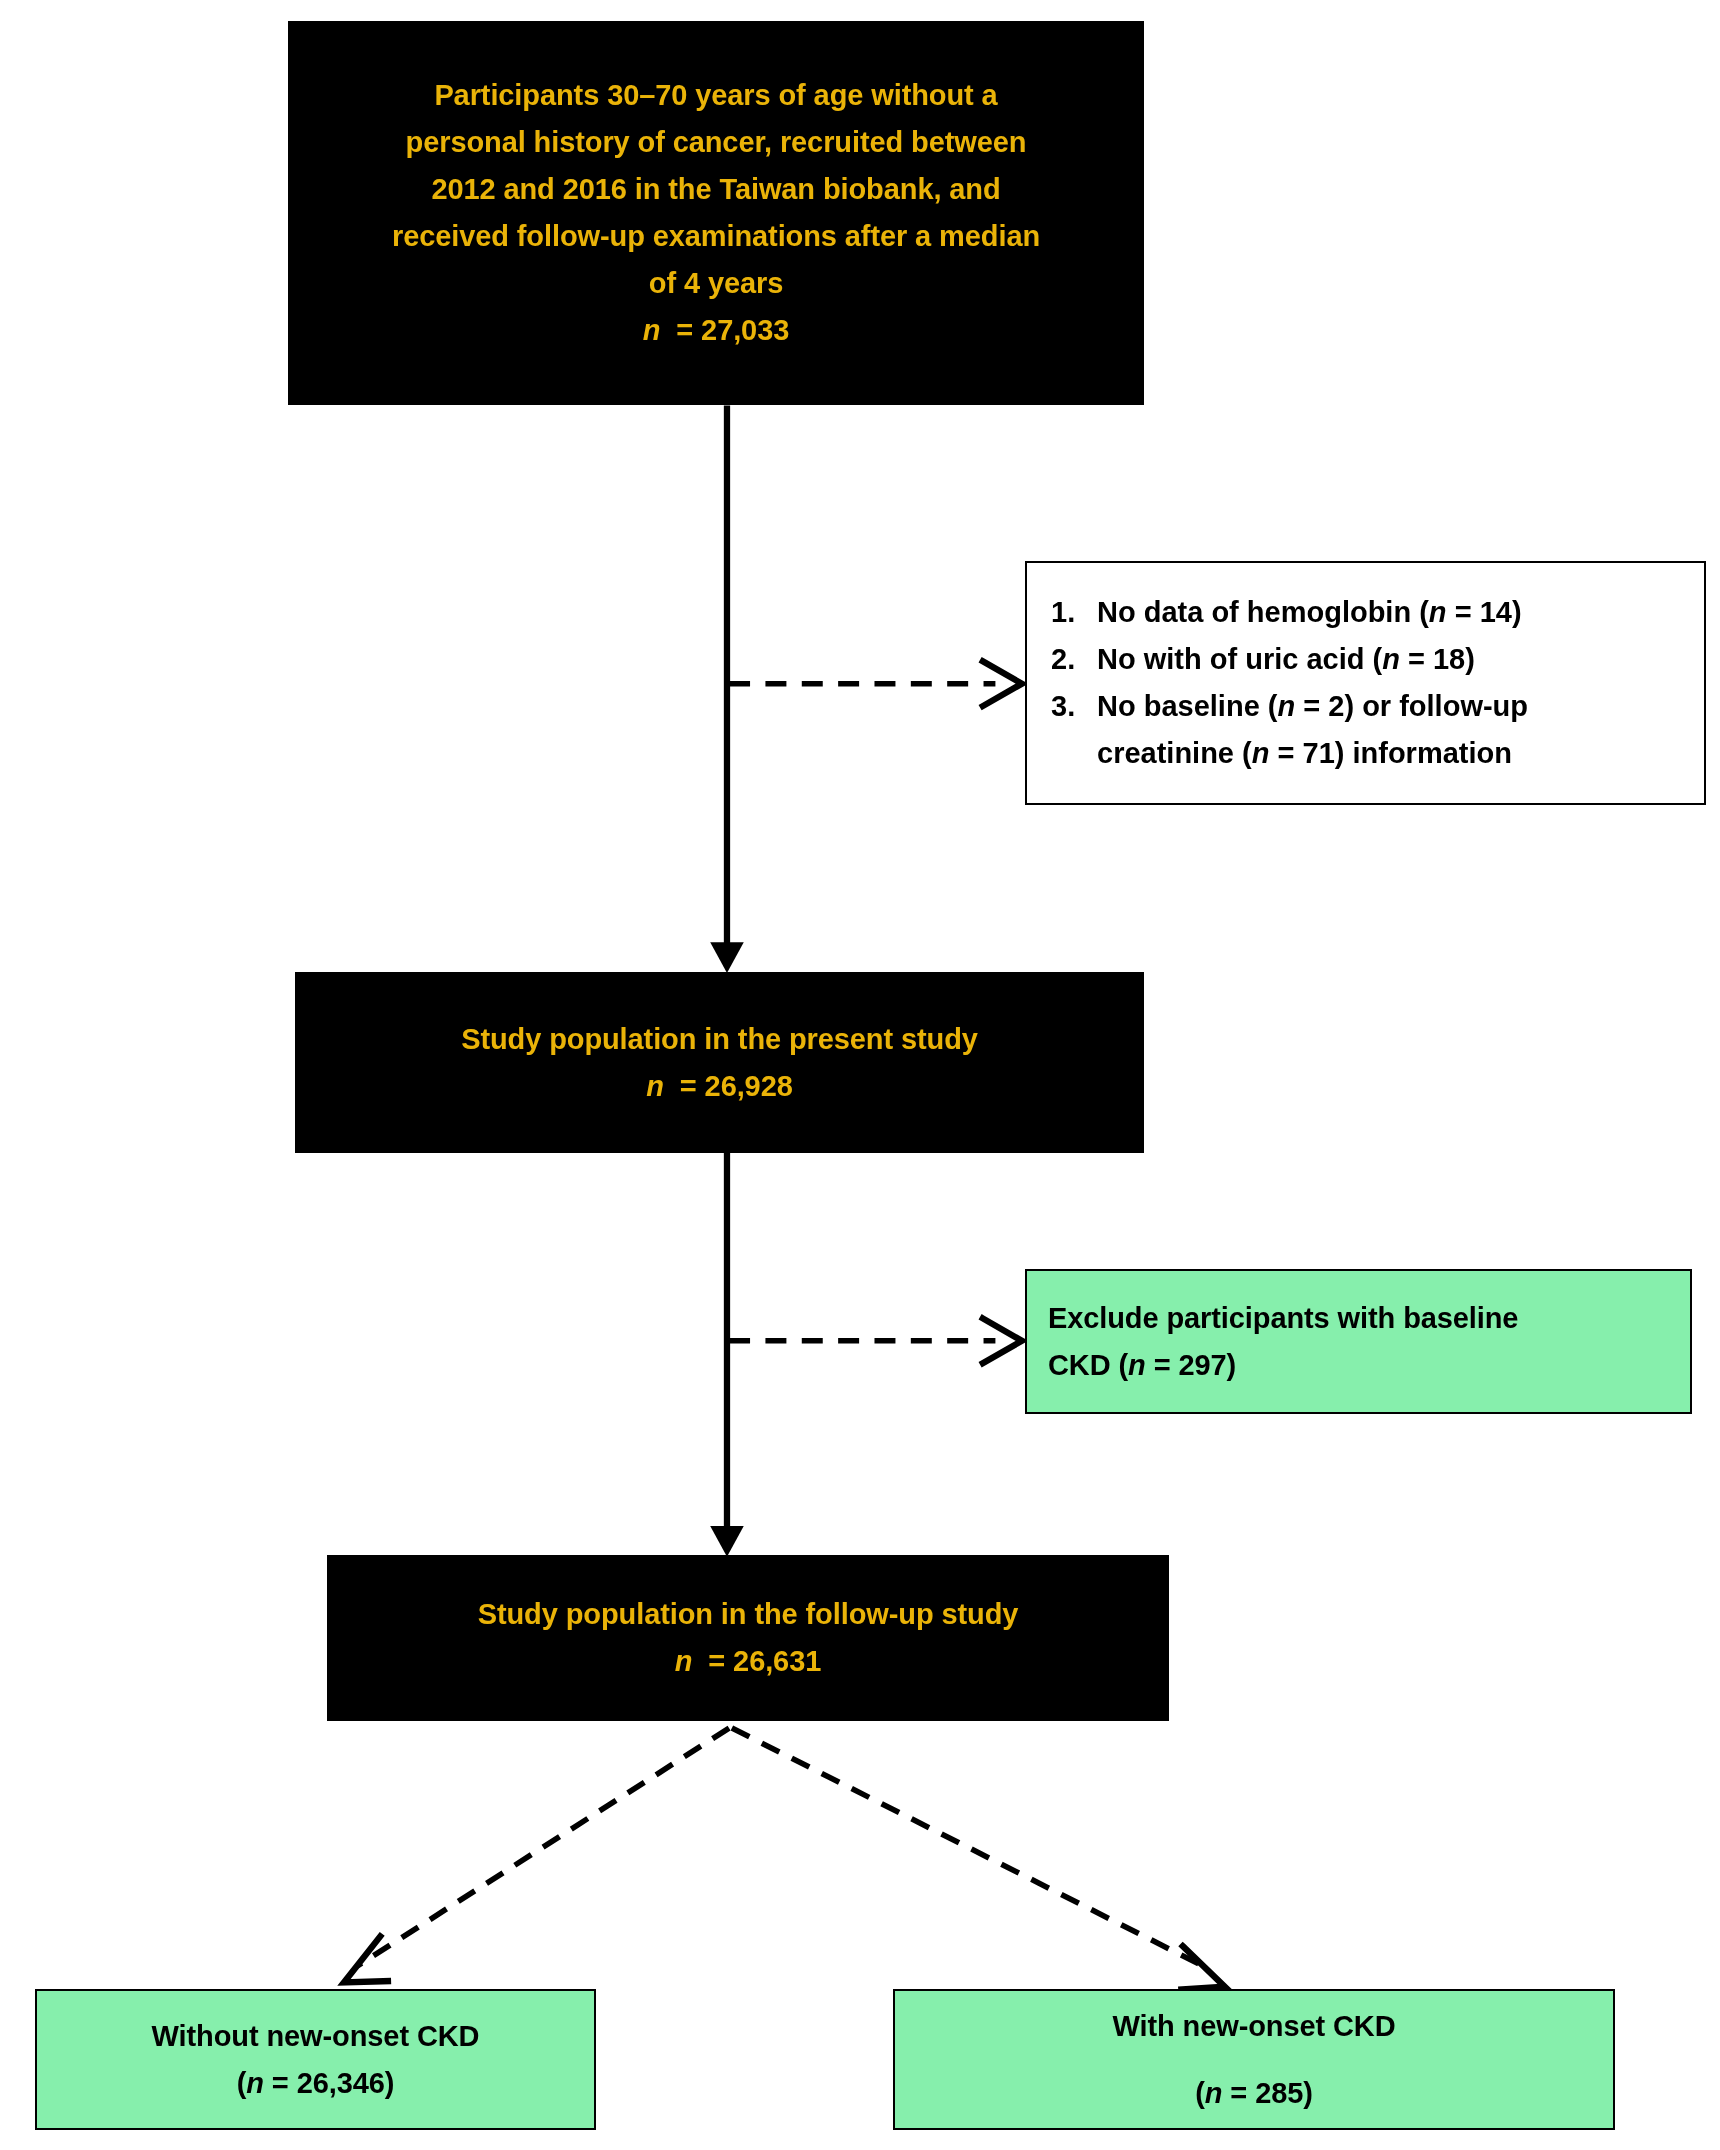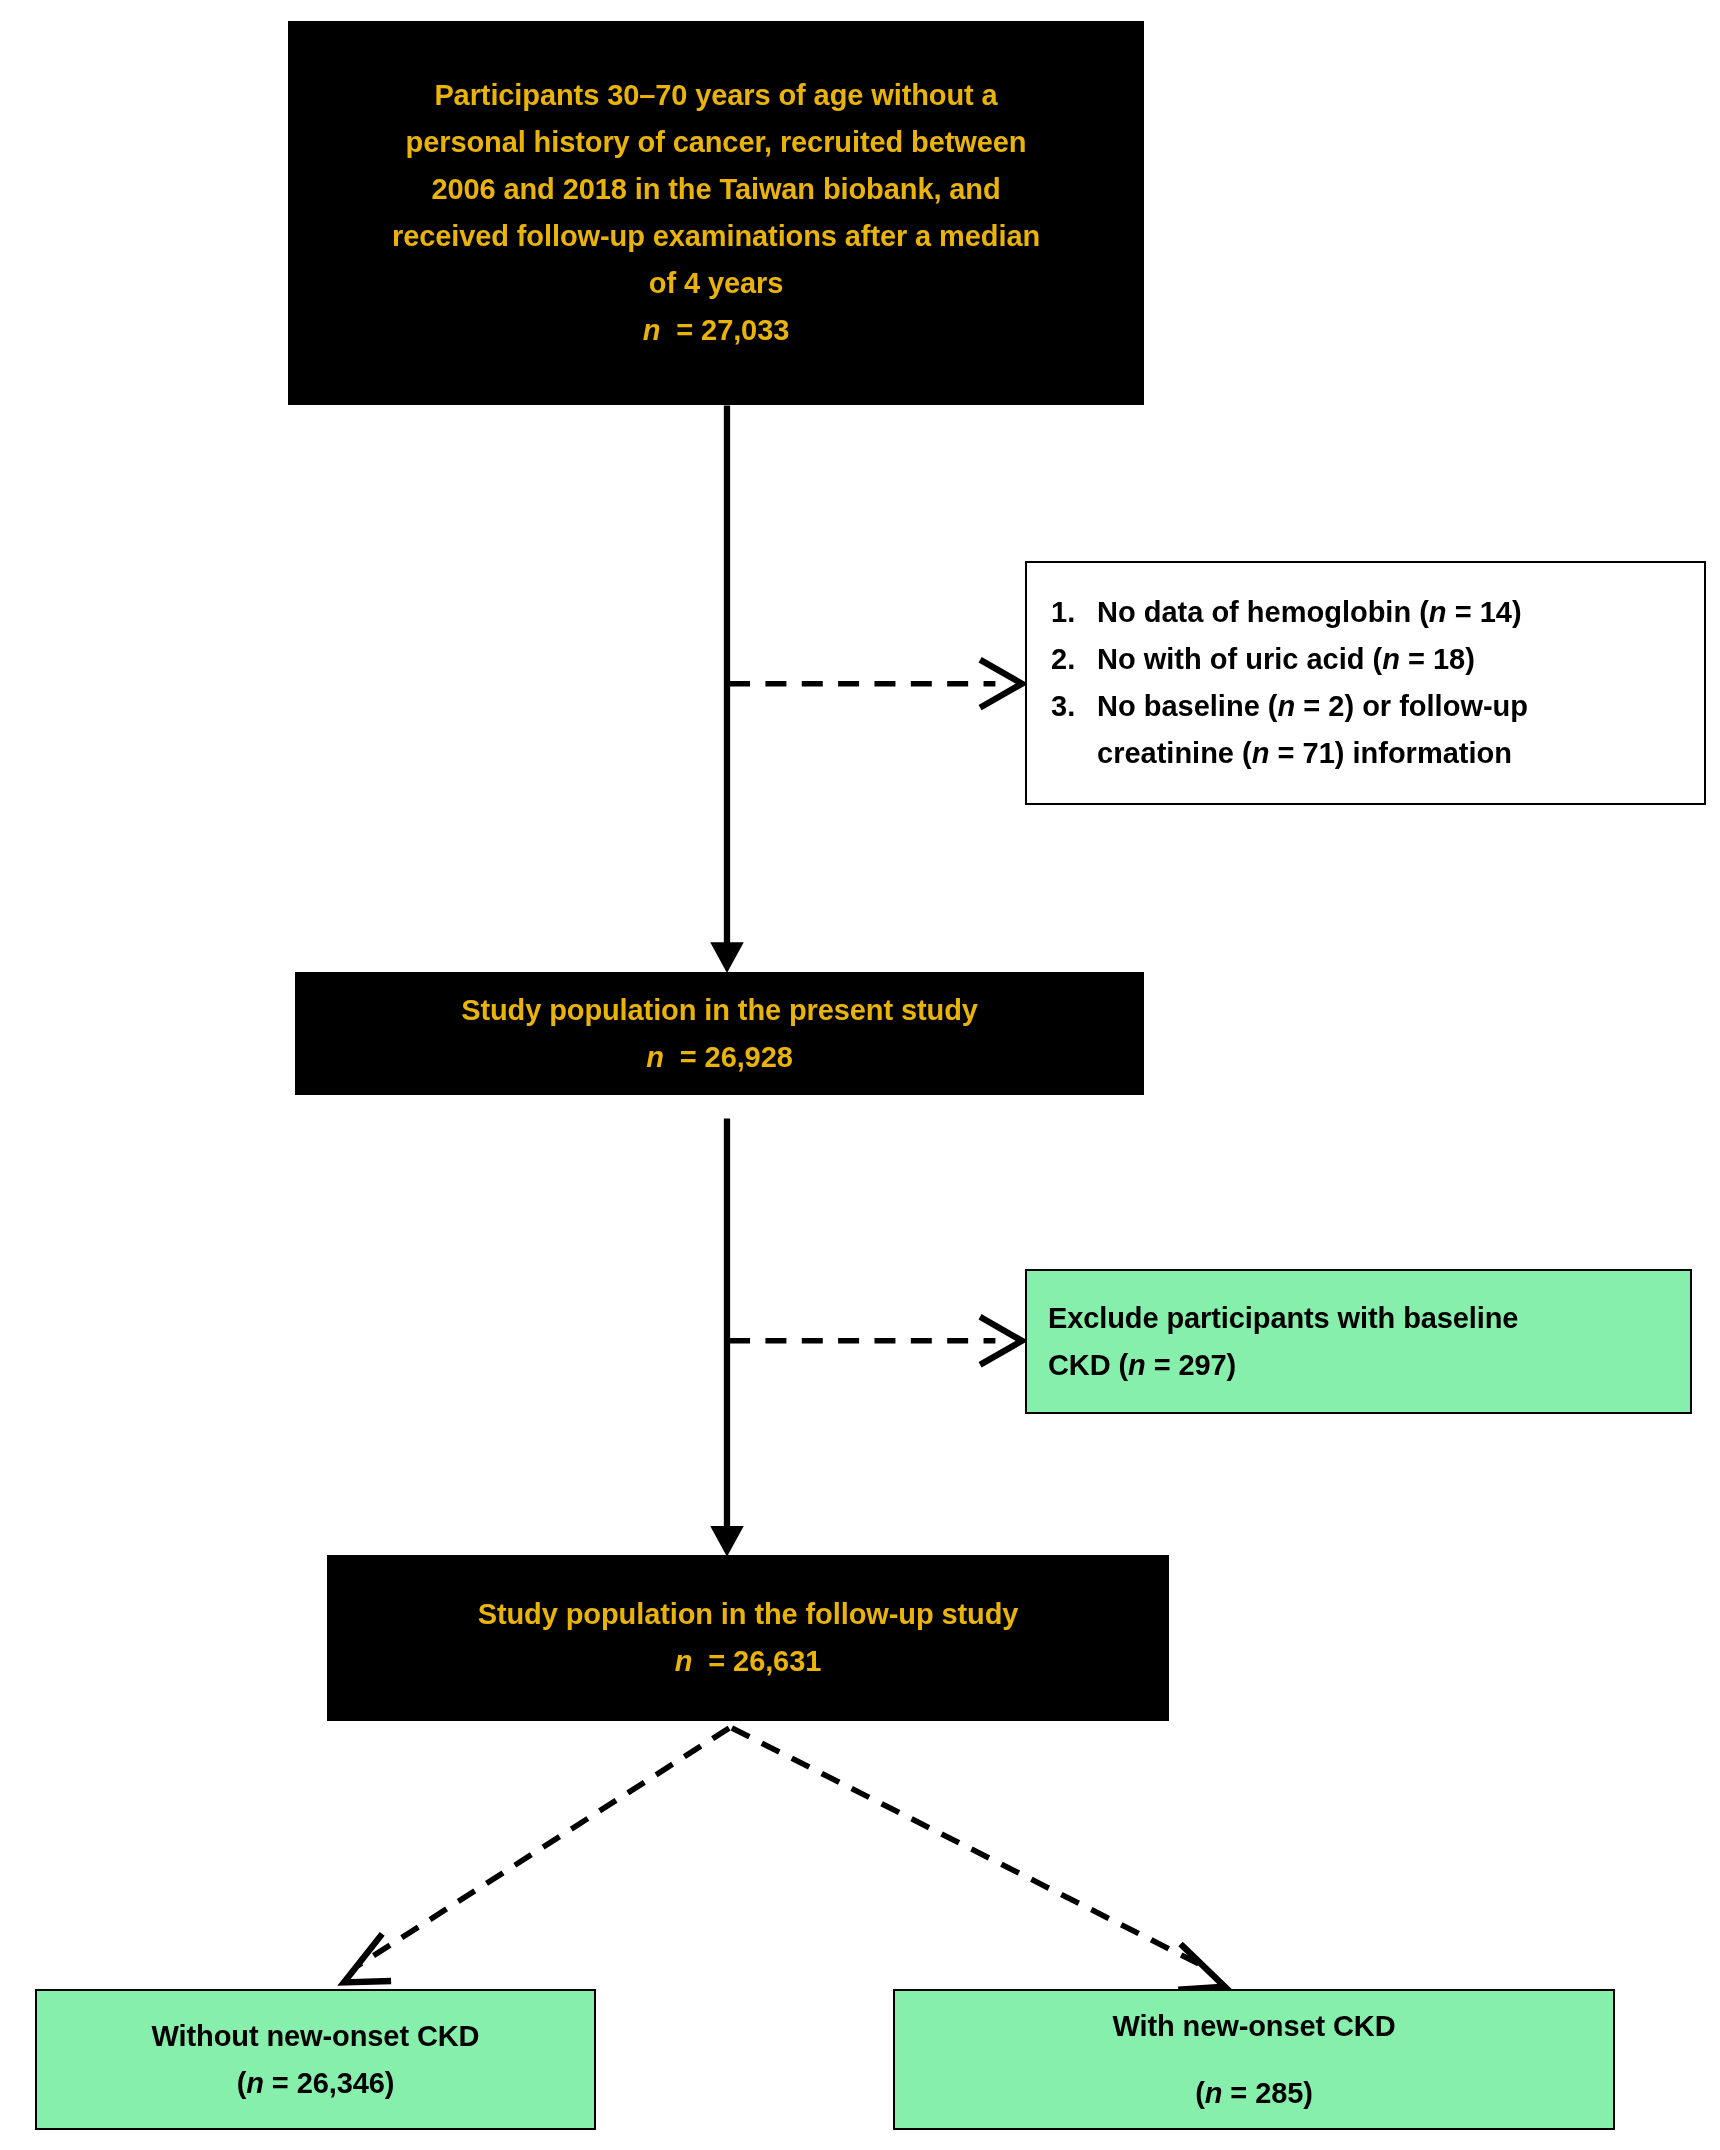--- a/index.html
+++ b/index.html
@@ -124,21 +124,21 @@
 
     <g>
       <line x1="1047" y1="2472" x2="1732" y2="2818" stroke="#000000" stroke-width="8" stroke-dasharray="28 20"></line>
       <polyline points="1692,2784 1752,2842 1690,2846" fill="none" stroke="#000000" stroke-width="9" stroke-linecap="square" stroke-linejoin="miter"></polyline>
     </g>
   </svg>
 
   <div class="node black" style="left:288px; top:21px; width:856px; height:384px;">
     <div class="node-line">Participants 30–70 years of age without a</div>
     <div class="node-line">personal history of cancer, recruited between</div>
-    <div class="node-line">2006 and 2018 in the Taiwan biobank, and</div>
+    <div class="node-line">2012 and 2016 in the Taiwan biobank, and</div>
     <div class="node-line">received follow-up examinations after a median</div>
     <div class="node-line">of 4 years</div>
     <div class="node-line">
       <em class="nvar">n</em>
       <span>&nbsp;=&nbsp;</span><span>27,033</span>
     </div>
   </div>
 
   <div class="excl-list" style="left:1025px; top:561px; width:681px; height:244px;">
 
@@ -158,21 +158,21 @@
 
     <div class="excl-item">
       <span class="excl-num">3.</span>
       <span class="excl-text">
         <span>No baseline (</span><em class="nvar">n</em><span>&nbsp;=&nbsp;</span><span>2</span><span>) or follow-up</span>
         <span class="cont">creatinine (<em class="nvar">n</em>&nbsp;=&nbsp;<span>71</span>) information</span>
       </span>
     </div>
   </div>
 
-  <div class="node black" style="left:295px; top:972px; width:849px; height:123px;">
+  <div class="node black" style="left:295px; top:972px; width:849px; height:181px;">
     <div class="node-line">Study population in the present study</div>
     <div class="node-line">
       <em class="nvar">n</em>
       <span>&nbsp;=&nbsp;</span><span>26,928</span>
     </div>
   </div>
 
   <div class="node outline" style="left:1025px; top:1269px; width:667px; height:145px; align-items:flex-start; padding-left:21px;">
     <div class="node-line" style="text-align:left;">Exclude participants with baseline</div>
     <div class="node-line" style="text-align:left;">

